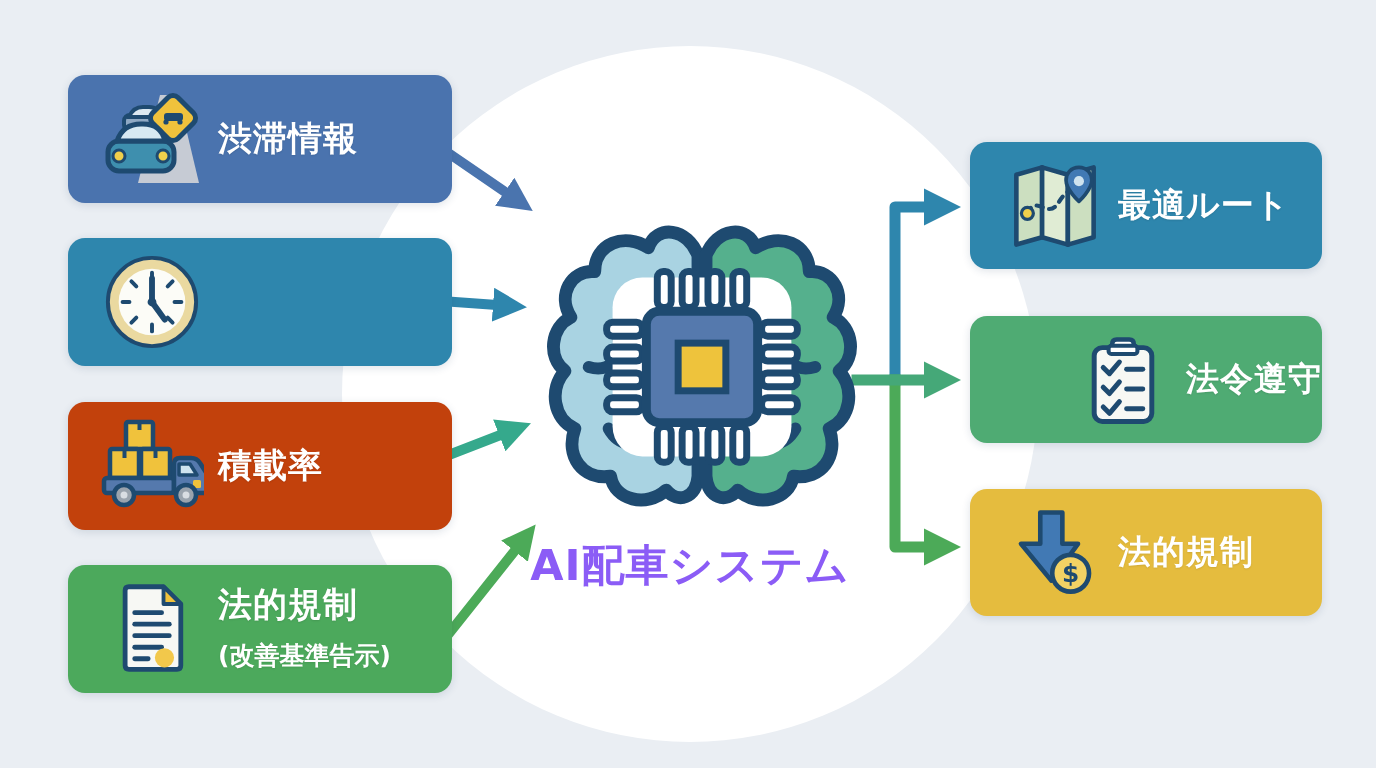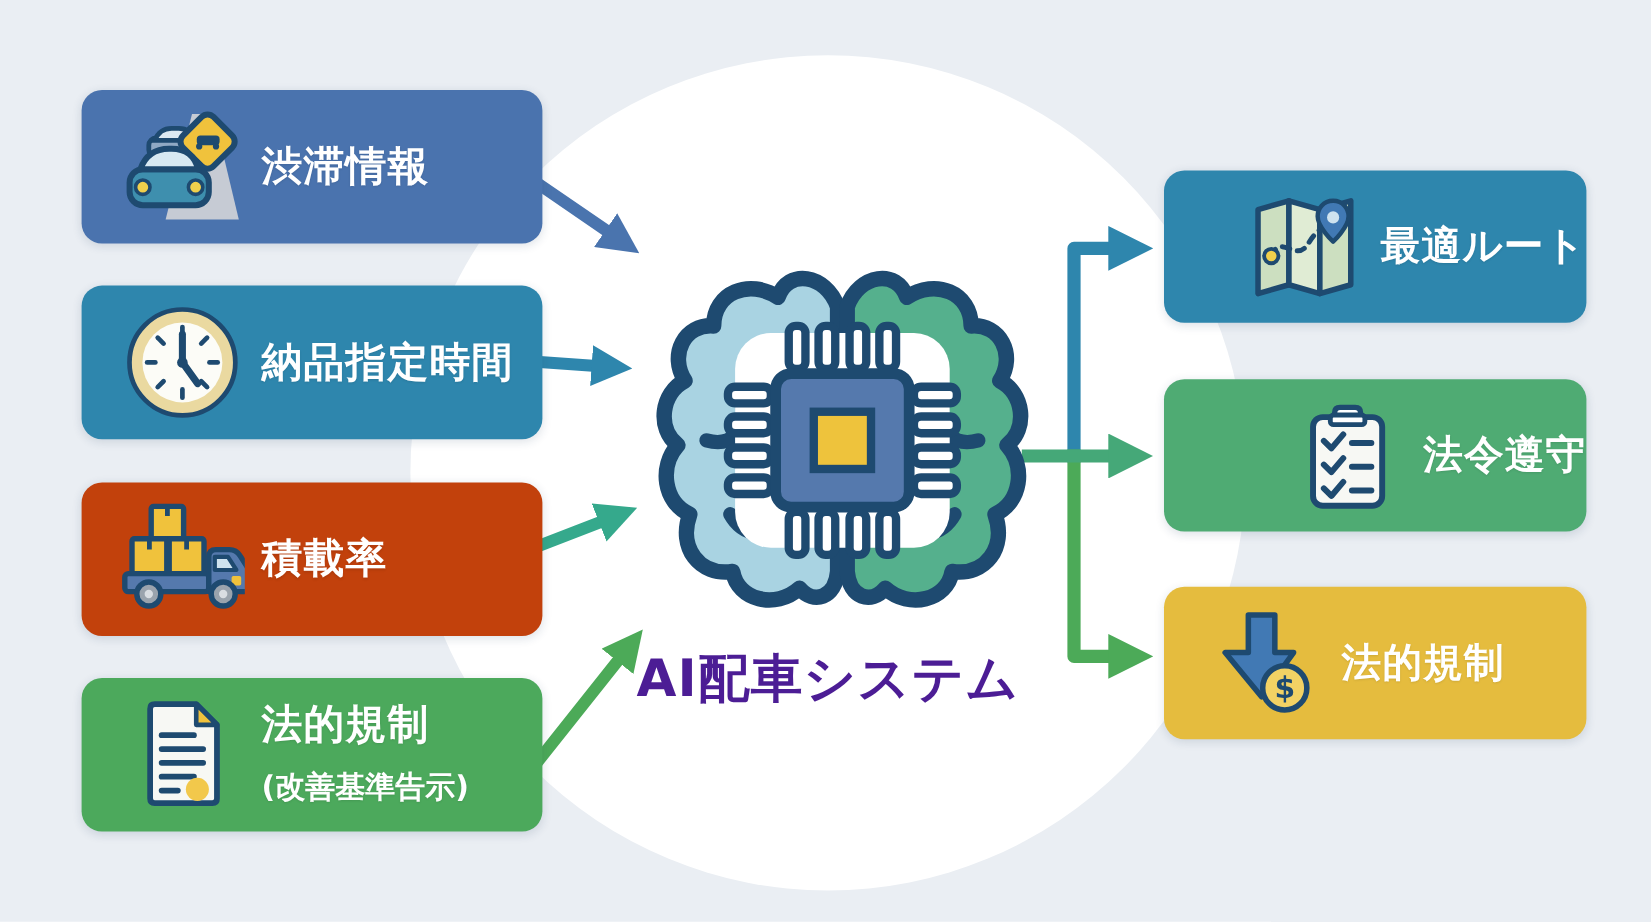--- a/index.html
+++ b/index.html
@@ -27,21 +27,21 @@
   .in-box{left:68px;width:368px;height:128px;}
   .in-box .iconwrap{width:104px;height:104px;margin-left:16px;}
   .in-box .label{font-size:34px;margin-left:14px;}
   .out-box{left:970px;width:336px;height:127px;}
   .out-box .iconwrap{width:94px;height:94px;margin-left:22px;}
   .out-box .label{font-size:33px;margin-left:16px;}
   .sub{font-size:25px;display:block;margin-top:16px;letter-spacing:0;}
   .main-line{display:block;line-height:1.1;}
   .center-title{
     position:absolute;left:495px;top:537px;width:390px;text-align:center;
-    font-size:43px;font-weight:800;color:#4c1d95;letter-spacing:1px;
+    font-size:43px;font-weight:800;color:#8b5cf6;letter-spacing:1px;
   }
   .brain{position:absolute;left:543px;top:208px;}
   svg{display:block;}
 </style>
 </head>
 <body>
 
 <div class="canvas">
 
   <div class="bg-circle"></div>
@@ -113,21 +113,20 @@
           <line x1="71" y1="29" x2="66" y2="34"></line>
             <line x1="34" y1="66" x2="29" y2="71"></line>
         </g>
         <g stroke="#1e4a70" stroke-width="6" stroke-linecap="round">
           <line x1="50" y1="50" x2="50" y2="26"></line>
           <line x1="50" y1="50" x2="63" y2="68"></line>
         </g>
         <circle cx="50" cy="50" r="4.5" fill="#1e4a70"></circle>
       </svg>
     </div>
-    <div class="label">納品指定時間</div>
   </div>
 
   <div class="box in-box" style="top:402px;background:#c2410c;">
     <div class="iconwrap">
       <svg width="104" height="104" viewBox="0 0 104 104">
         <rect x="26" y="8" width="27" height="27" rx="2" fill="#f0c23c" stroke="#1e4a70" stroke-width="4.5"></rect>
         <line x1="39.5" y1="8" x2="39.5" y2="16" stroke="#1e4a70" stroke-width="4"></line>
         <rect x="10" y="35" width="29" height="29" rx="2" fill="#f0c23c" stroke="#1e4a70" stroke-width="4.5"></rect>
         <line x1="24.5" y1="35" x2="24.5" y2="44" stroke="#1e4a70" stroke-width="4"></line>
         <rect x="41" y="35" width="29" height="29" rx="2" fill="#f0c23c" stroke="#1e4a70" stroke-width="4.5"></rect>
@@ -199,21 +198,21 @@
         <rect x="220" y="166" width="36" height="14" rx="6"></rect>
           <rect x="220" y="191" width="36" height="14" rx="6"></rect>
       </g>
       <rect x="104" y="104" width="112" height="112" rx="13" fill="#5579ad" stroke="#1e4a70" stroke-width="9"></rect>
       <rect x="136" y="136" width="48" height="48" fill="#eec33c" stroke="#1e4a70" stroke-width="7"></rect>
     </g>
   </svg>
 
   <div class="center-title">AI配車システム</div>
 
-  <div class="box out-box" style="top:142px;background:#2e86ad;justify-content:flex-end;">
+  <div class="box out-box" style="top:142px;background:#2e86ad;">
     <div class="iconwrap">
       <svg width="92" height="92" viewBox="0 0 100 100">
         <g stroke="#1e4a70" stroke-width="5" stroke-linejoin="round">
           <path d="M8,16 L36,8 V84 L8,92 Z" fill="#ccdfc0"></path>
           <path d="M36,8 L64,16 V92 L36,84 Z" fill="#e0ecd4"></path>
           <path d="M64,16 L92,8 V84 L64,92 Z" fill="#ccdfc0"></path>
         </g>
         <path d="M20,58 C30,36 42,66 54,46 C60,36 68,30 74,30" fill="none" stroke="#1e4a70" stroke-width="4.5" stroke-dasharray="7 7" stroke-linecap="round"></path>
         <circle cx="20" cy="58" r="6.5" fill="#f0d04c" stroke="#1e4a70" stroke-width="3.5"></circle>
         <path d="M76,8 c9,0 14,7 14,14 0,10 -14,23 -14,23 s-14,-13 -14,-23 c0,-7 5,-14 14,-14 z" fill="#4179b4" stroke="#1e4a70" stroke-width="4" stroke-linejoin="round"></path>

